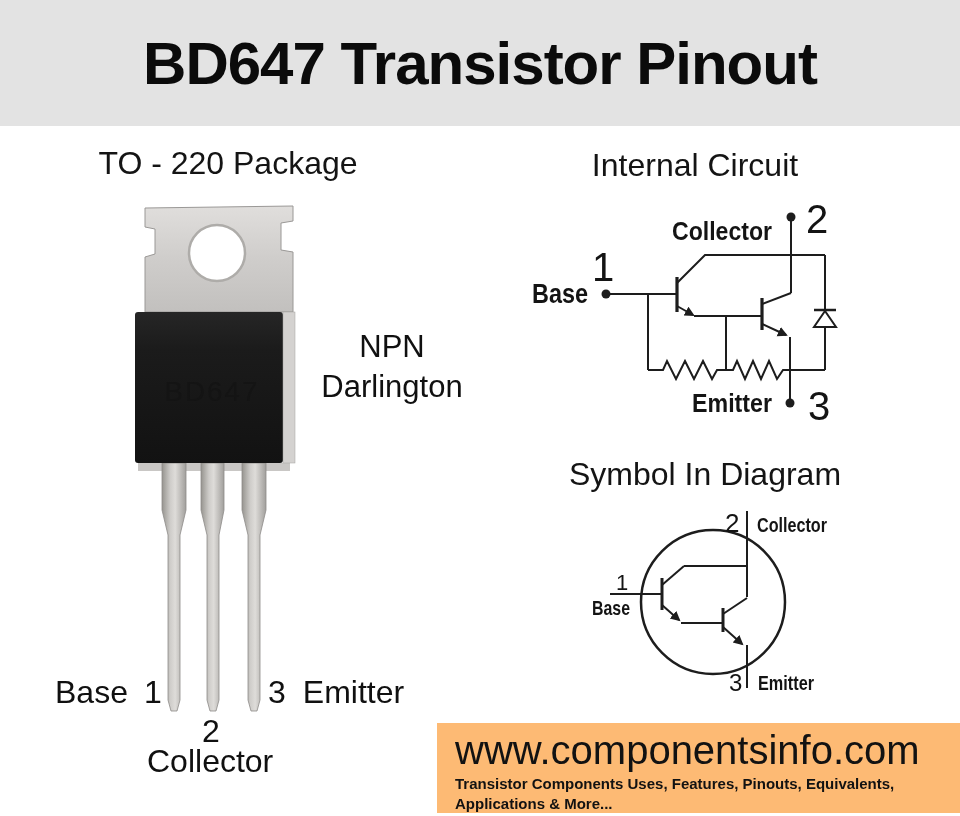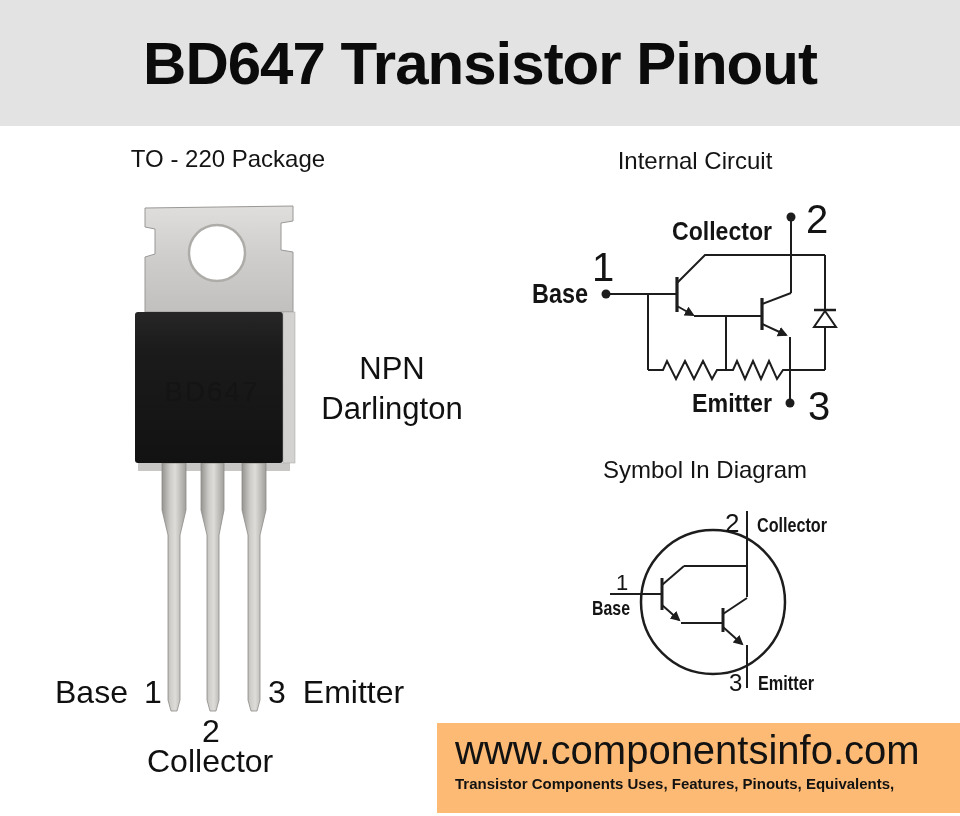--- a/index.html
+++ b/index.html
@@ -10,27 +10,27 @@
   }
   
   .header-bar {
     position:absolute; left:0; top:0; width:960px; height:126px;
     background:#e3e3e3; display:flex; align-items:center; justify-content:center;
   }
   .header-bar h1 {
     margin:0; font-size:60px; font-weight:bold; letter-spacing:-1px; color:#0b0b0b;
   }
   
-  .sec-title { position:absolute; text-align:center; font-size:24px; color:#141414; white-space:nowrap; }
+  .sec-title { position:absolute; text-align:center; font-size:32px; color:#141414; white-space:nowrap; }
   .to220-title    { left:58px;  top:145px; width:340px; }
   .internal-title { left:530px; top:147px; width:330px; }
   .symbol-title   { left:555px; top:456px; width:300px; }
   
   .npn-label {
-    position:absolute; left:312px; top:349px; width:160px;
+    position:absolute; left:312px; top:327px; width:160px;
     text-align:center; font-size:31px; line-height:40px; color:#101010;
   }
   
   .pinrow { position:absolute; font-size:32px; color:#101010; display:flex; line-height:34px; }
   .base1-row   { left:55px;  top:675px; gap:16px; }
   .emitter3-row{ left:268px; top:675px; gap:17px; }
   .pin2-row    { left:196px; top:714px; width:30px; justify-content:center; }
   .collector-row{ left:147px; top:744px; }
   
   .pkg-svg      { position:absolute; left:130px; top:200px; }
@@ -174,15 +174,16 @@
     <text x="202" y="27" font-size="21" font-weight="bold" textLength="70" lengthAdjust="spacingAndGlyphs">Collector</text>
     <text x="61" y="85" font-size="22">1</text>
     <text x="37" y="110" font-size="21" font-weight="bold" textLength="38" lengthAdjust="spacingAndGlyphs">Base</text>
     <text x="174" y="186" font-size="24">3</text>
     <text x="203" y="185" font-size="21" font-weight="bold" textLength="56" lengthAdjust="spacingAndGlyphs">Emitter</text>
   </svg>
 
   <div class="footer-box">
     <div class="site-text">www.componentsinfo.com</div>
     <div class="tagline first">Transistor Components Uses, Features, Pinouts, Equivalents,</div>
+    <div class="tagline">Applications &amp; More...</div>
   </div>
 
 </div>
 
 </body></html>

